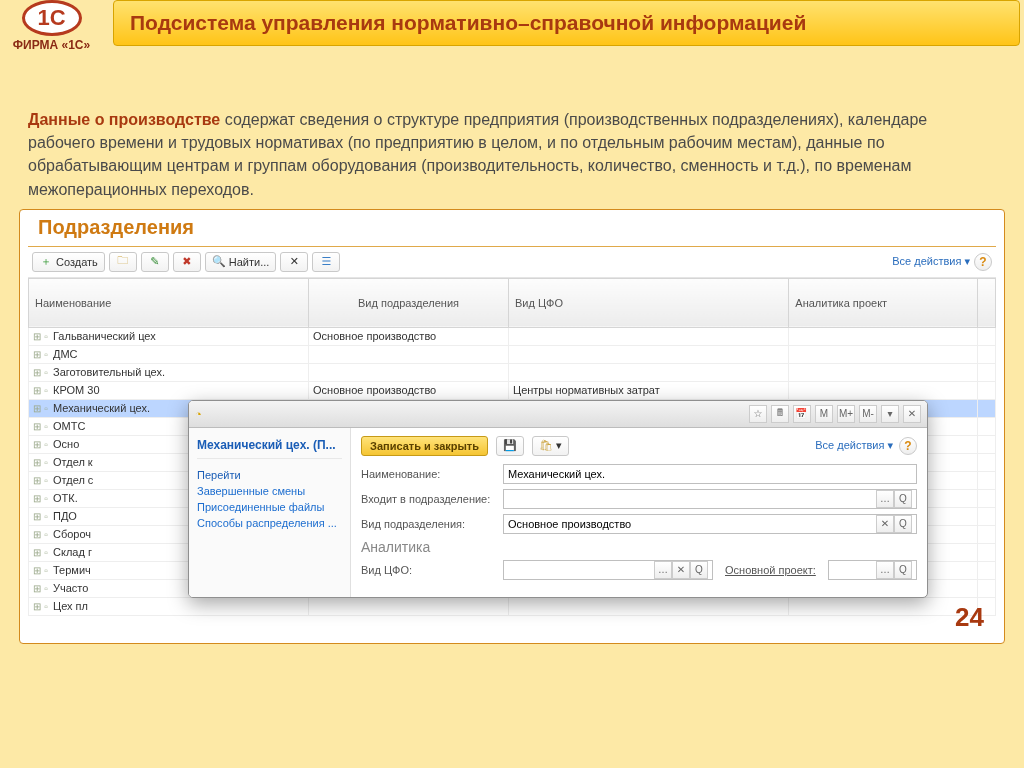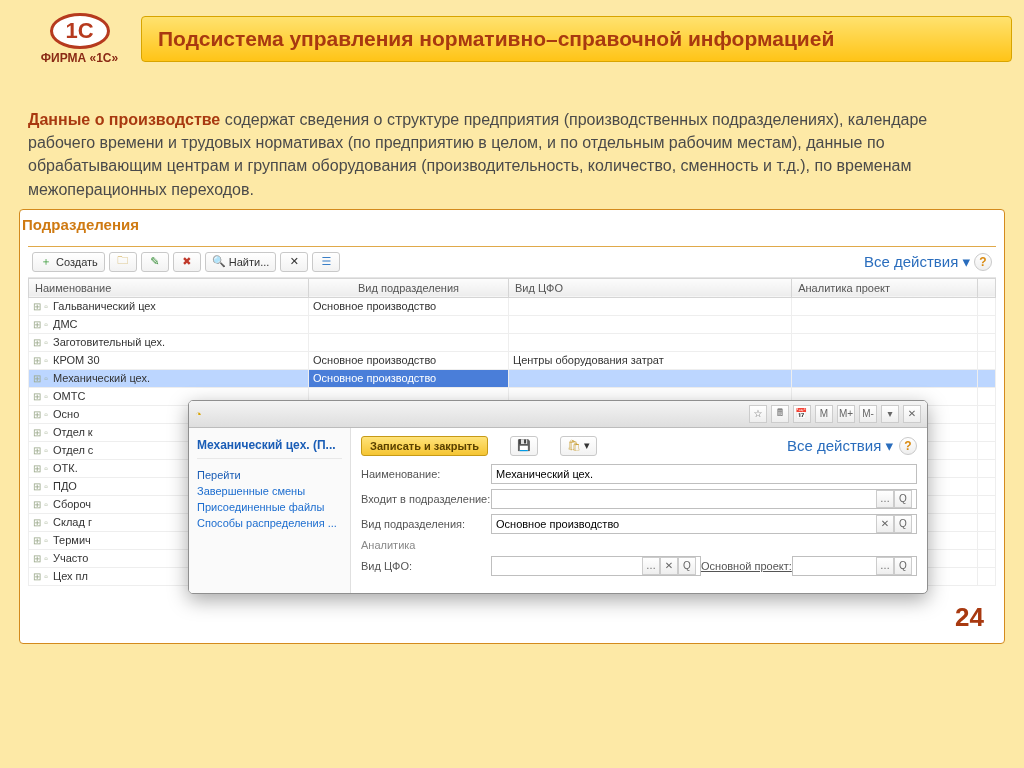--- a/index.html
+++ b/index.html
@@ -7,24 +7,23 @@
     margin: 0;
     font-family: Arial, sans-serif;
     background: #fde9a6;
     width: 1024px;
     height: 768px;
     overflow: hidden;
     font-size: 12px;
   }
   .header {
     display: flex;
-    align-items: center;
+    align-items: flex-start;
     height: 78px;
-    padding: 0 12px;
-    margin-left: 20px;
+    padding: 0 4px;
   }
   .logo-box {
     width: 95px;
     text-align: center;
     color: #8a2a15;
     font-weight: bold;
   }
   .logo-1c {
     width: 60px; height: 36px;
     background: #fff;
@@ -61,23 +60,23 @@
     height:435px;
     position:relative;
   }
   .panel-inner {
     border-top:1px solid #e0a94a;
     margin-top:28px;
     position:relative;
   }
   .panel-title {
     position:absolute;
-    top:6px; left:2px;
+    top:6px; left:18px;
     color:#cf7a12;
-    font-size:15px;
+    font-size:20px;
     font-weight:bold;
   }
   .toolbar {
     display:flex;
     align-items:center;
     padding:5px 4px;
     gap:4px;
     border-bottom:1px solid #e5e5e5;
   }
   .tbtn {
@@ -86,33 +85,33 @@
     border:1px solid #c9c9c9;
     border-radius:3px;
     padding:2px 6px;
     font-size:11px;
     cursor:pointer;
     gap:3px;
     color:#333;
   }
   .tbtn-icon { width:14px; height:14px; display:inline-flex; align-items:center; justify-content:center; }
   .toolbar .right { margin-left:auto; display:flex; align-items:center; gap:4px; }
-  .link { color:#2a6dbd; cursor:pointer; font-size:15px; }
+  .link { color:#2a6dbd; cursor:pointer; font-size:11px; }
   .qmark {
     width:18px; height:18px; border:1px solid #c9c9c9; border-radius:50%;
     display:inline-flex;align-items:center;justify-content:center;
     background:linear-gradient(#fff,#eee); color:#d98a10; font-weight:bold;
   }
   table.grid {
     width:100%; border-collapse:collapse; font-size:11px;
   }
   table.grid th {
     background:linear-gradient(#fdfdfd,#ececec);
     border:1px solid #d5d5d5;
-    text-align:left; padding:3px 6px; color:#555; font-weight:normal;
+    text-align:left; padding:18px 6px; color:#555; font-weight:normal;
   }
   table.grid td {
     border:1px solid #eee; padding:2px 4px; color:#333; height:18px;
   }
   .row-sel td { background:#bcd6ff; }
   .row-sel td.col2 { background:#4a7ed9; color:#fff; }
   .tree-ico { color:#9aa88a; margin-right:4px; font-size:10px; display:inline-block; width:16px;}
   .dialog {
     position:absolute;
     left:168px; top:190px;
@@ -138,37 +137,37 @@
   .dlg-nav .cur {
     color:#1a5db6; font-weight:bold; font-size:12px;
     padding:4px 0 6px; border-bottom:1px solid #e8e8e8; margin-bottom:4px;
   }
   .dlg-nav .sec { color:#1a5db6; font-size:11px; padding:6px 0 2px; }
   .dlg-nav a { display:block; color:#1c6dcf; text-decoration:none; font-size:11px; padding:2px 0; }
   .dlg-main { flex:1; padding:8px 10px 12px; }
   .dlg-h {
     color:#cf7a12; font-size:15px; font-weight:bold; margin-bottom:6px;
   }
-  .dlg-tb { display:flex; align-items:center; gap:22px; margin-bottom:8px;}
+  .dlg-tb { display:flex; align-items:center; gap:8px; margin-bottom:8px;}
   .btn-yellow {
     background:linear-gradient(#ffe37a,#f5c533);
     border:1px solid #c69a17; border-radius:3px; padding:3px 8px;
     font-size:11px; font-weight:bold; color:#5a4100; cursor:pointer;
   }
-  .field-row { display:flex; align-items:center; margin:5px 0; font-size:11px; gap:0;}
+  .field-row { display:flex; align-items:center; margin:5px 0; font-size:11px; gap:12px;}
   .field-row label { width:130px; color:#555;}
   .tinput {
     flex:1;
     border:1px solid #bfbfbf; height:20px; padding:0 4px;
     display:flex; align-items:center; background:#fff;
     position:relative;
   }
   .tinput .btns { margin-left:auto; display:flex; }
   .mini { width:18px; height:18px; border:1px solid #ccc; background:linear-gradient(#fff,#eee); display:inline-flex;align-items:center;justify-content:center;font-size:10px;color:#666;}
-  .sec-label { color:#888; font-size:11px; margin:4px 0 2px;}
+  .sec-label { color:#888; font-size:14px; margin:4px 0 2px;}
   .slide-num {
     position:absolute; right:20px; bottom:10px;
     color:#a83910; font-size:26px; font-weight:bold;
   }
 </style>
 </head>
 <body>
 
 <div class="header">
   <div class="logo-box">
@@ -244,21 +243,21 @@
           <tr>
             <td><span class="tree-ico">⊞ ▫</span>Заготовительный цех.</td>
             <td class="col2"></td>
             <td></td>
             <td></td>
             <td></td>
           </tr>
           <tr>
             <td><span class="tree-ico">⊞ ▫</span>КРОМ 30</td>
             <td class="col2">Основное производство</td>
-            <td>Центры оборудования затрат</td>
+            <td>Центры нормативных затрат</td>
             <td></td>
             <td></td>
           </tr>
           <tr class="row-sel">
             <td><span class="tree-ico">⊞ ▫</span>Механический цех.</td>
             <td class="col2">Основное производство</td>
             <td></td>
             <td></td>
             <td></td>
           </tr>

